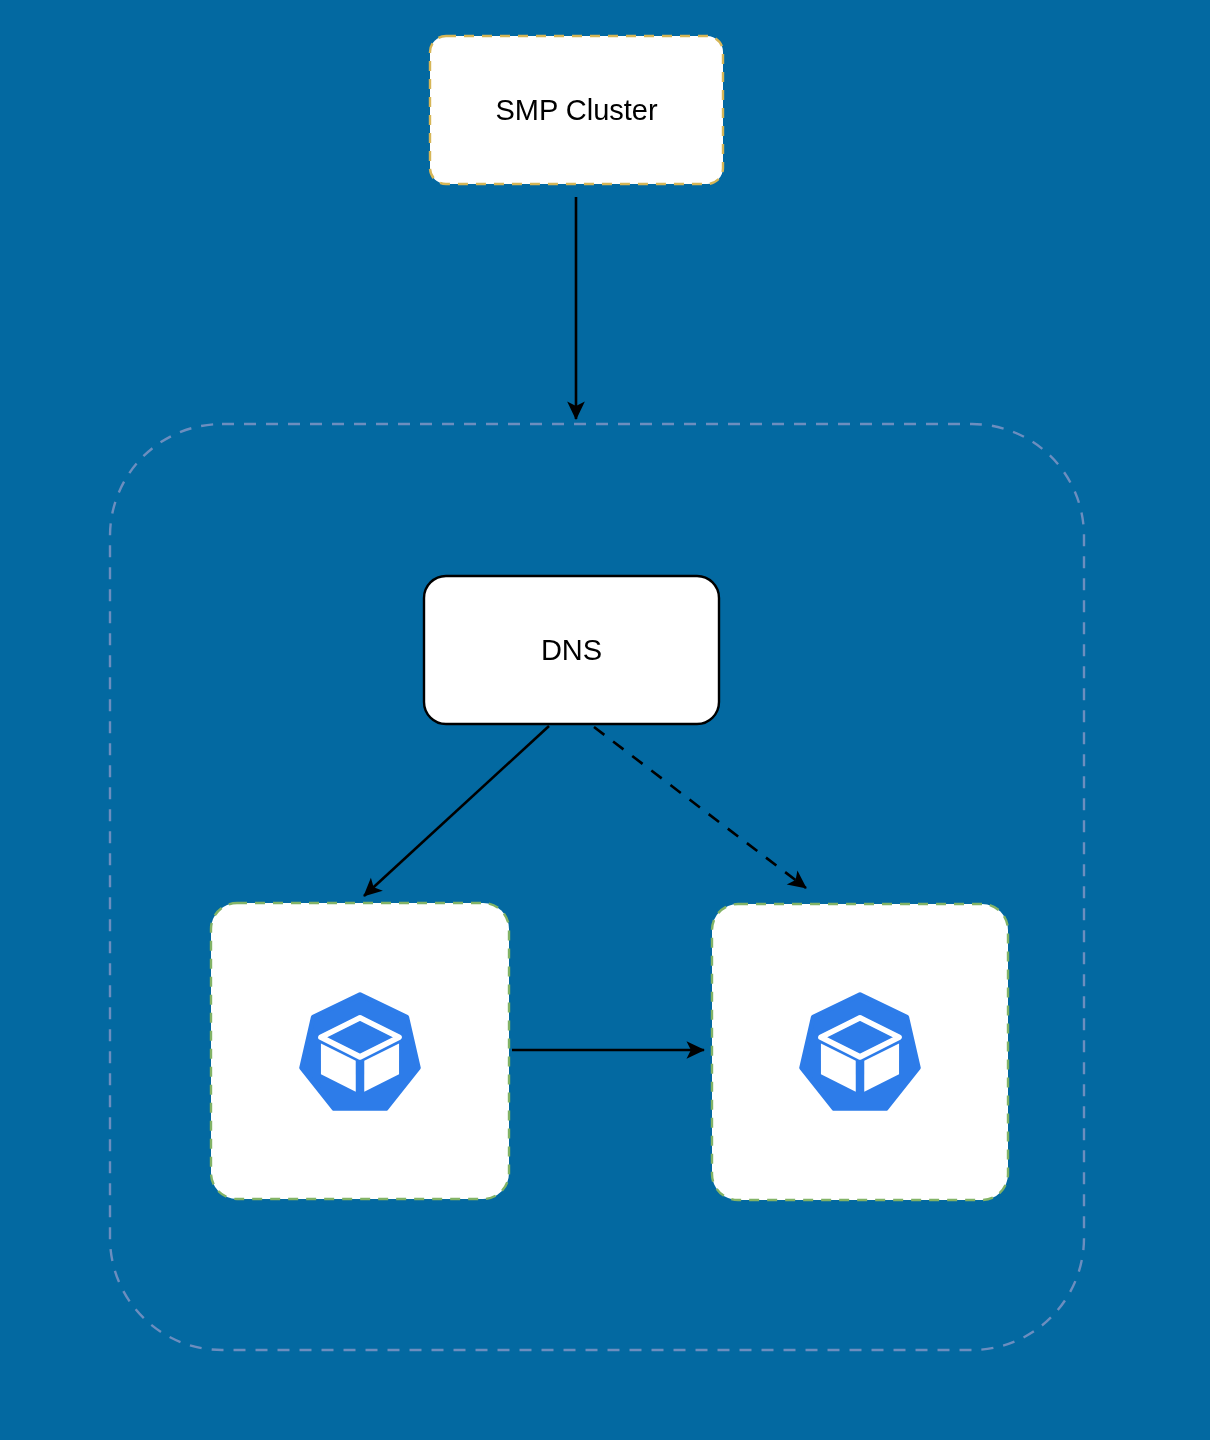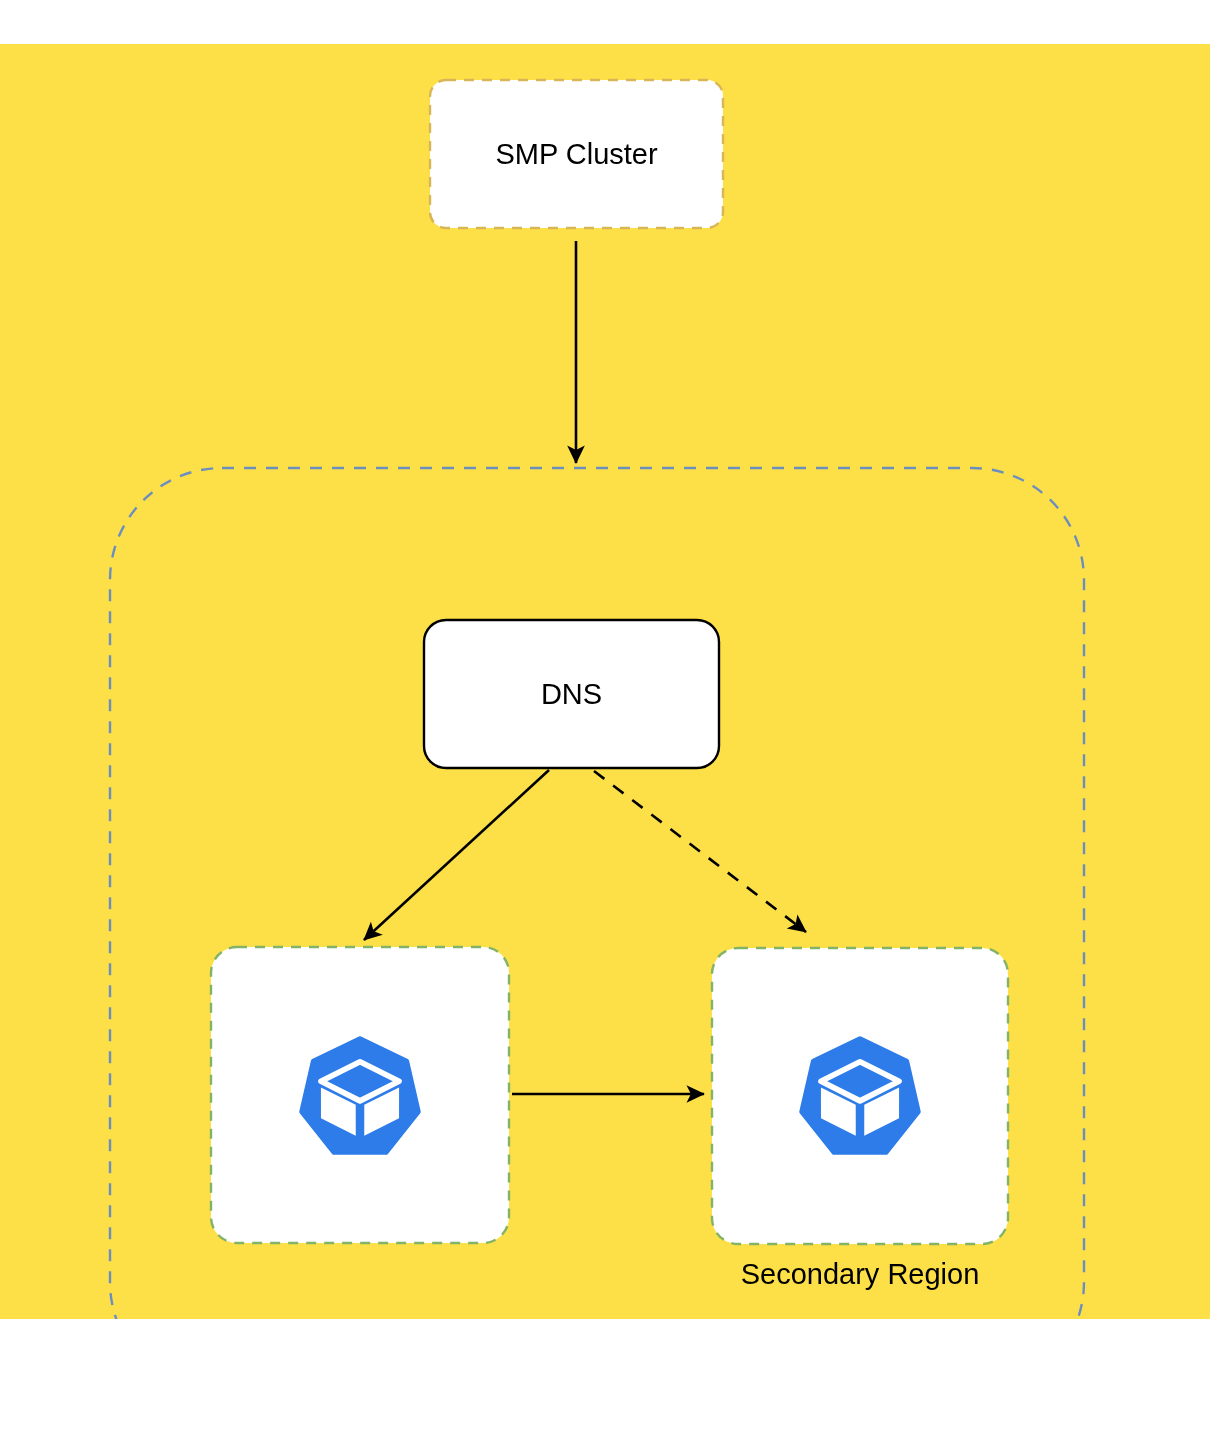--- a/index.html
+++ b/index.html
@@ -1,23 +1,22 @@
 <!DOCTYPE html>
 <html><head>
 <meta charset="utf-8">
 <style>
   html, body { margin: 0; padding: 0; background: #ffffff; }
   #canvas {
     position: relative;
     width: 1210px;
-    height: 1275px;
-    background: #fde047;
+    height: 1440px;
+    background: #0369a1;
     font-family: "Liberation Sans", sans-serif;
     overflow: hidden;
-    margin-top: 44px;
   }
   #overlay {
     position: absolute;
     left: 0; top: 0;
     width: 1210px; height: 1440px;
     display: block;
   }
   .node-label {
     position: absolute;
     color: #000000;
@@ -78,15 +77,14 @@
       <polygon points="82,43 53.5,57.25 53.5,82.5 82,68.2" fill="#ffffff"></polygon>
       <path d="M50,22 L82,38 L50,54 L18,38 Z" fill="none" stroke="#ffffff" stroke-width="4.6" stroke-linejoin="round"></path>
     </g>
   </svg>
 
   <div class="node-label lbl-smp">SMP Cluster</div>
 
   <div class="node-label lbl-dns">DNS</div>
 
 
-  <div class="node-label lbl-secondary">Secondary Region</div>
 
 </div>
 
 </body></html>

